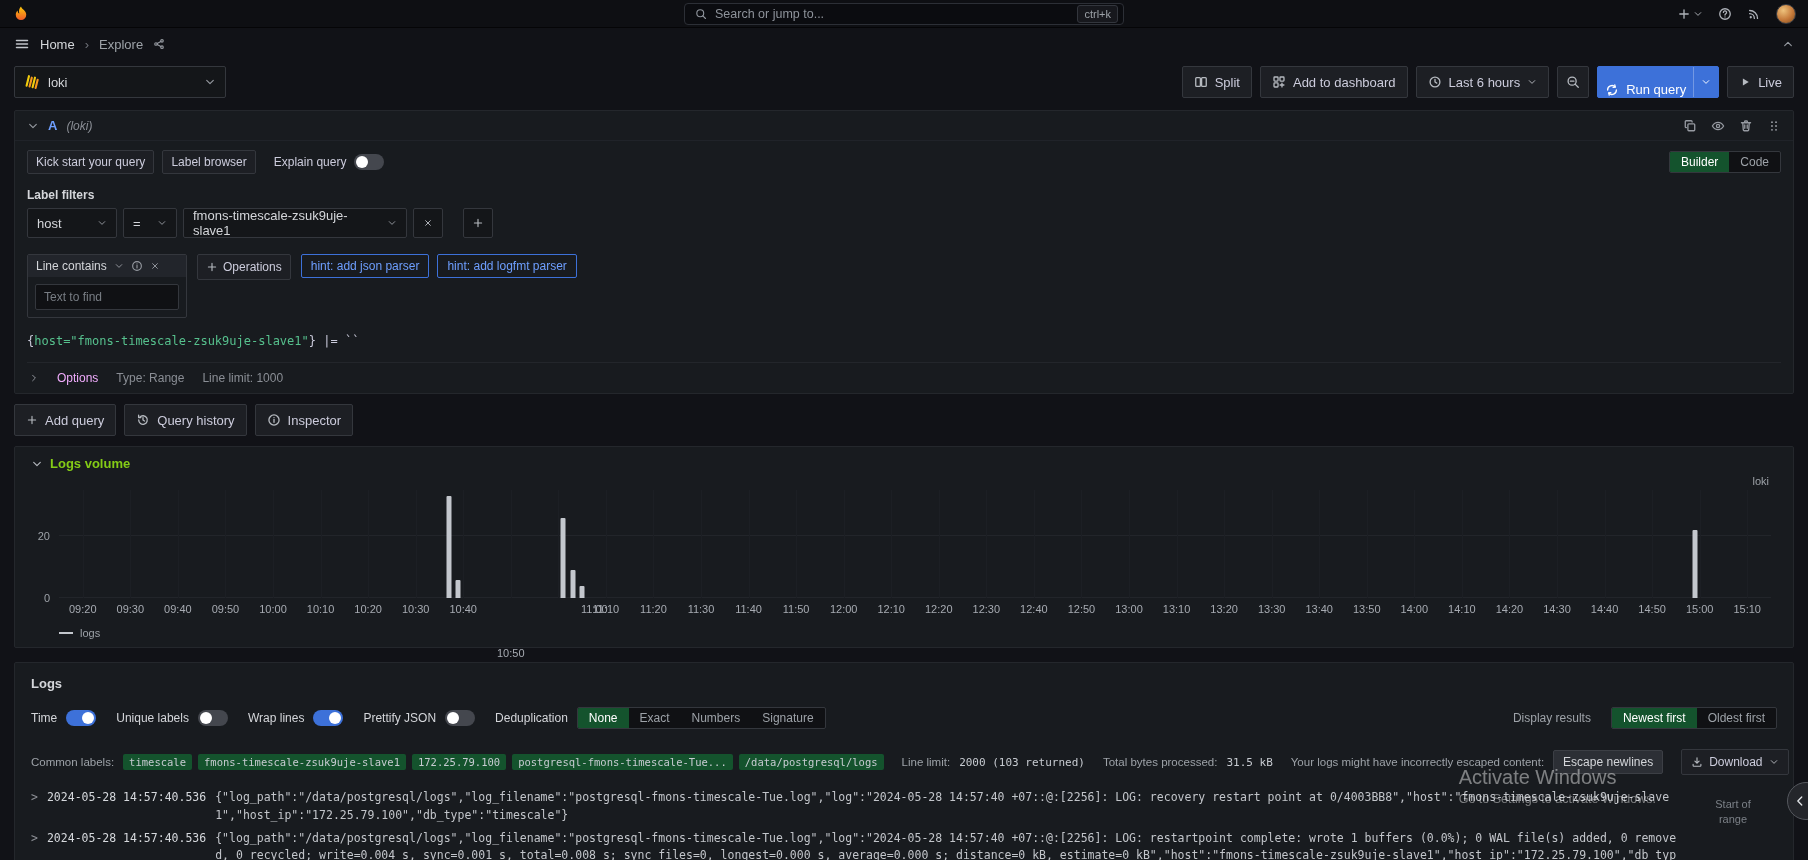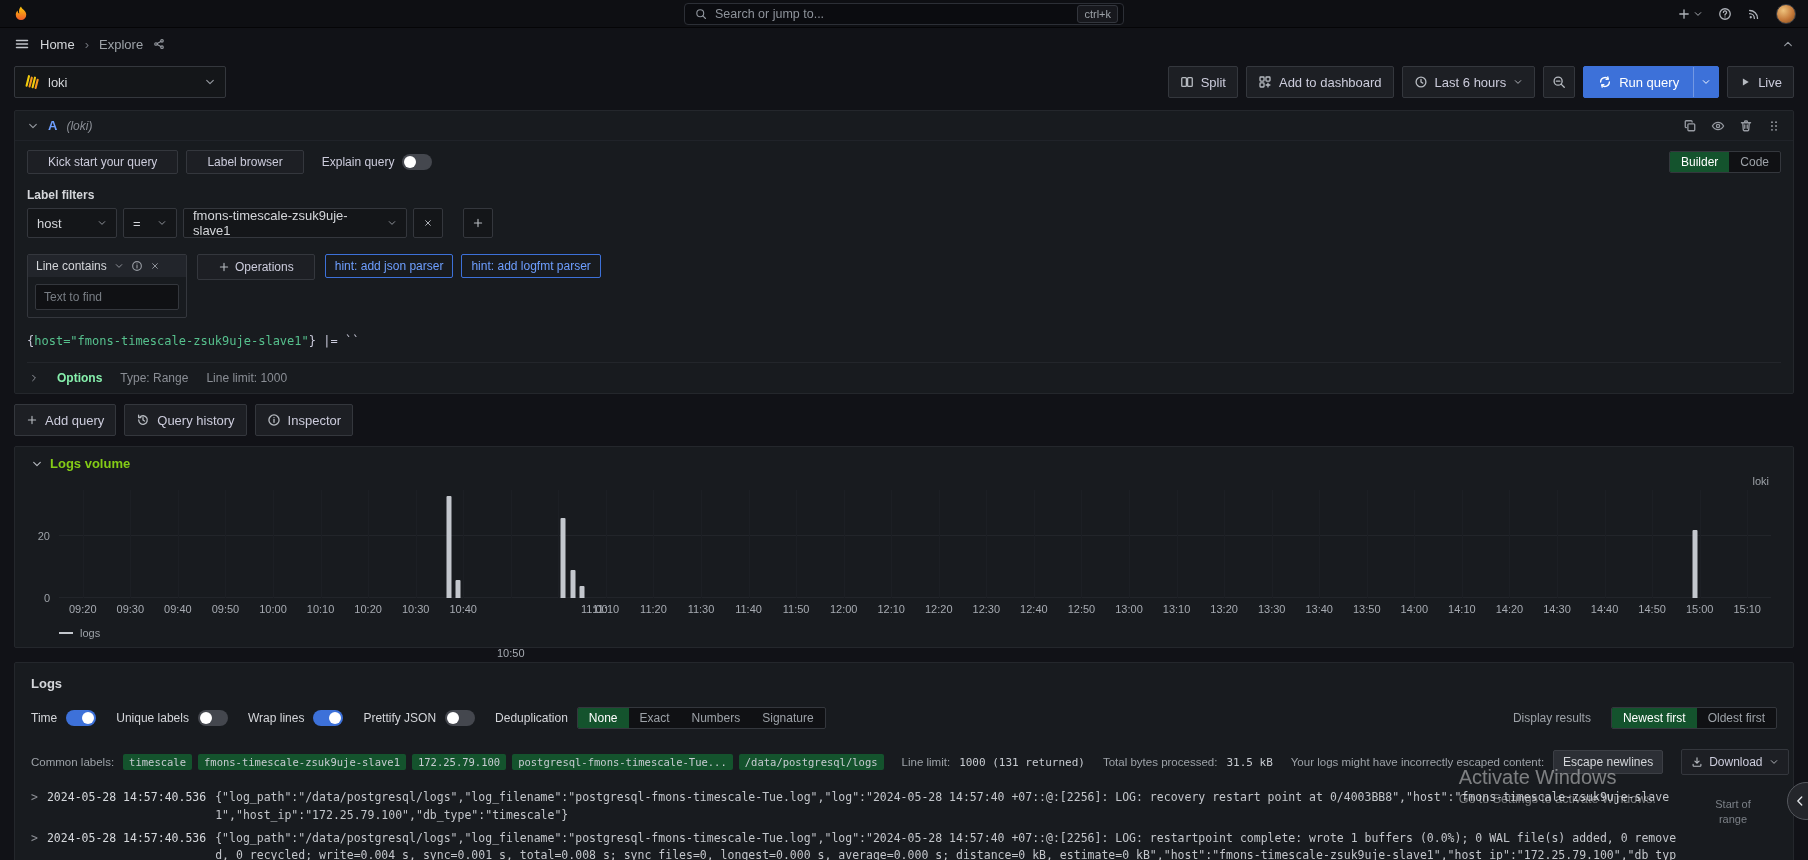--- a/index.html
+++ b/index.html
@@ -29,33 +29,33 @@
   .crumb.current{color:#9da2a8}
   .crumb-sep{color:#6e7178;font-size:13px}
 
   
   .explore-toolbar{display:flex;align-items:center;gap:8px;padding:6px 14px}
   .ds-picker{width:212px;height:32px;background:#141619;border:1px solid #34373d;border-radius:2px;display:flex;align-items:center;gap:8px;padding:0 9px;font-size:13px;color:#d4d6da}
   .btn{height:32px;display:inline-flex;align-items:center;gap:7px;padding:0 11px;background:#1d1f24;border:1px solid #34373d;border-radius:2px;color:#ccccdc;font-size:13px}
   .btn .ic{color:#b6bac0}
   .btn-sq{width:32px;justify-content:center;padding:0}
   .btn-primary{background:#3d71d9;border:1px solid #3d71d9;border-radius:2px;color:#fff;display:inline-flex;align-items:stretch;height:32px;padding:0;overflow:hidden}
-  .rq-main{display:flex;align-items:center;gap:7px;padding:0 14px;font-weight:500}
+  .rq-main{display:flex;align-items:flex-end;gap:7px;padding:0 7px;font-weight:500}
   .rq-caret{display:flex;align-items:center;padding:0 7px;border-left:1px solid rgba(255,255,255,.28)}
 
   
   .panel{background:#181b1f;border:1px solid #24272c;border-radius:2px;margin:6px 14px 0}
 
   
   .q-header{display:flex;align-items:center;gap:9px;padding:7px 12px;border-bottom:1px solid #202329}
   .ref-id{color:#6e9fff;font-weight:700;font-size:13px}
   .ds-hint{color:#8a8e95;font-style:italic;font-size:12px}
   .q-header-icons{margin-left:auto;display:flex;align-items:center;gap:14px;color:#969aa1}
   .q-toolbar{display:flex;align-items:center;gap:8px;padding:9px 12px 0}
-  .btn-sm{height:24px;padding:0 20px;font-size:12px;gap:5px}
+  .btn-sm{height:24px;padding:0 8px;font-size:12px;gap:5px}
   .lbl-12{font-size:12px;color:#ccccdc}
   .toggle{width:30px;height:16px;border-radius:9px;background:#44474e;position:relative;display:inline-block}
   .toggle.on{background:#3d71d9}
   .knob{position:absolute;top:2px;left:2px;width:12px;height:12px;border-radius:50%;background:#fff}
   .toggle.on .knob{left:16px}
   .seg{display:flex;border:1px solid #34373d;border-radius:2px;background:#101114;overflow:hidden}
   .seg-opt{padding:3px 11px;font-size:12px;color:#9da2a8;background:transparent;border:none}
   .seg-opt.active{background:#14532d;color:#fff;font-weight:400}
   .q-body{padding:2px 12px 0}
   .sec-title{font-size:12px;font-weight:700;margin:12px 0 6px;color:#d4d6da}
@@ -71,21 +71,21 @@
   .op-head .ic{color:#969aa1}
   .op-body{padding:7px}
   .op-input{width:100%;height:26px;background:#101114;border:1px solid #34373d;border-radius:2px;color:#ccccdc;font-size:12px;padding:0 8px;outline:none}
   .op-input::placeholder{color:#787d84}
   .hints{display:flex;gap:8px;align-items:center}
   .hint-chip{height:24px;display:inline-flex;align-items:center;padding:0 9px;border:1px solid #3d71d9;border-radius:2px;color:#6e9fff;font-size:12px;background:#181b1f}
   .raw-query{margin-top:16px;font-family:"DejaVu Sans Mono",monospace;font-size:12px;letter-spacing:0}
   .rq-punct{color:#ccccdc}
   .rq-sel{color:#56c08d}
   .q-options{display:flex;align-items:center;gap:18px;border-top:1px solid #23262b;margin-top:14px;padding:8px 2px;font-size:12px}
-  .opt-label{color:#86efac;font-weight:700}
+  .opt-label{color:#f0abfc;font-weight:400}
   .opt-sub{color:#8a8e95}
 
   
   .actions-row{display:flex;gap:8px;margin:10px 14px}
 
   
   .volume-panel{padding:6px 10px 8px}
   .panel-head{display:flex;align-items:center;gap:7px;font-size:13px;font-weight:600;padding:3px 6px;color:#84cc16}
   .panel-head .ic{color:#b6bac0}
   .chart{display:flex;margin-top:16px;padding-right:12px}
@@ -664,21 +664,21 @@
     <span class="meta-label">Common labels:</span>
     <div class="badges">
         <span class="badge">timescale</span>
         <span class="badge">fmons-timescale-zsuk9uje-slave1</span>
         <span class="badge">172.25.79.100</span>
         <span class="badge">postgresql-fmons-timescale-Tue...</span>
         <span class="badge">/data/postgresql/logs</span>
       </div>
     <span style="width:14px"></span>
     <span class="meta-label">Line limit:</span>
-    <span class="meta-val">1000 (131 returned)</span>
+    <span class="meta-val">2000 (103 returned)</span>
     <span style="width:14px"></span>
     <span class="meta-label">Total bytes processed:</span>
     <span class="meta-val">31.5 kB</span>
     <span style="width:14px"></span>
     <span class="meta-label">Your logs might have incorrectly escaped content:</span>
     <button class="btn-escape">Escape newlines</button>
     <div class="spacer"></div>
     <button class="btn btn-dl">
       <span class="ic ic12" data-icon="download">
           <svg viewBox="0 0 16 16">

